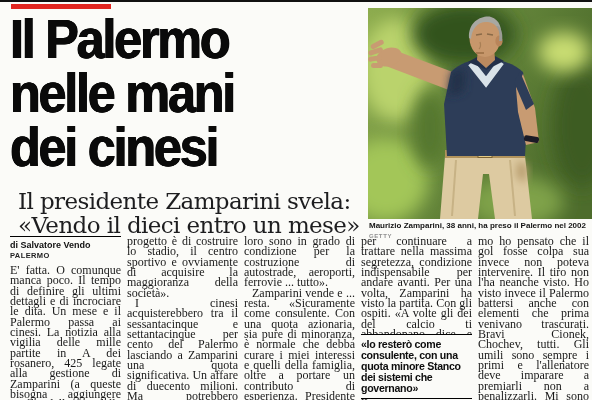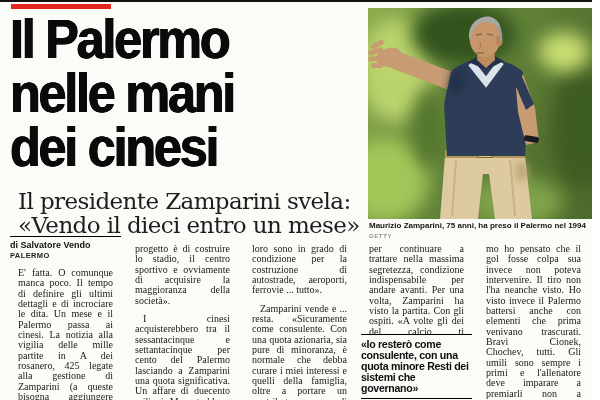--- a/index.html
+++ b/index.html
@@ -53,23 +53,23 @@
   }
   .col .topline{border-top:1.6px solid #000;margin-bottom:3px;}
   .byline{
     font-size:9px;font-weight:700;color:#111;line-height:11px;margin:0;
   }
   .dateline{
     font-size:7.5px;font-weight:700;color:#222;letter-spacing:0.4px;
     line-height:9px;margin:0 0 5px 0;
   }
   .col p.body-p{
-    margin:8px;
+    margin:0;
     font-family:"Liberation Serif",serif;
-    font-size:10px;line-height:10.35px;
+    font-size:12px;line-height:10.35px;
     text-align:justify;color:#191919;
   }
   .col p.body-p.indent{text-indent:8px;}
   .pullquote{
     position:absolute;left:0;right:0;bottom:1px;
     background:#fbfbf8;
     border-top:1.6px solid #000;border-bottom:1.6px solid #000;
     padding:4px 0 4px 0;
     font-family:"Liberation Sans",sans-serif;
     font-weight:700;font-size:10.6px;line-height:11px;
@@ -161,21 +161,21 @@
         <path d="M101,30 C100,12 116,7 123,9 C132,12 134,20 133,30 C133,24 129,15 120,14 C110,13 104,20 103,31 Z" fill="#a8a8a2"></path>
         <path d="M130,18 C134,20 135,28 134,33 L131,33 C132,26 131,21 128,18 Z" fill="#9b9b95"></path>
 
         <path d="M108,27 L114,26 M119,26 L125,27" stroke="#8a6a48" stroke-width="1.4" fill="none"></path>
         <path d="M112,34 C113,37 113,39 111,41" stroke="#a87f55" stroke-width="1.2" fill="none"></path>
         <path d="M108,45 L116,45" stroke="#96693f" stroke-width="1.4" fill="none"></path>
       </g>
     </svg>
   </div>
 
-  <div class="photo-caption"><span>Maurizio Zamparini, 75 anni, ha preso il Palermo nel 1994</span>
+  <div class="photo-caption"><span>Maurizio Zamparini, 38 anni, ha preso il Palermo nel 2002</span>
     <span class="credit">GETTY</span>
   </div>
 
   <div class="body-area">
 
     <div class="col">
       <div class="topline"></div>
       <p class="byline">di Salvatore Vendo</p>
       <p class="dateline">PALERMO</p>
       <p class="body-p">E' fatta. O comunque manca poco. Il tempo di definire gli ultimi dettagli e di incrociare le dita. Un mese e il Palermo passa ai cinesi. La notizia alla vigilia delle mille partite in A dei rosanero, 425 legate alla gestione di Zamparini (a queste bisogna aggiungere quelle della B, delle coppe, dell'Europa per un totale di oltre cinquecento), quasi il cinquanta per cento della leggenda rosanero e di un personaggio che si può amare o meno, che resta comunque il pezzo più grande della storia calcistica palermi-</p>
@@ -186,21 +186,21 @@
       <p class="body-p indent">I cinesi acquisterebbero tra il sessantacinque e settantacinque per cento del Palermo lasciando a Zamparini una quota significativa. Un affare di duecento milioni. Ma potrebbero svilupparsi altri pro-</p>
     </div>
 
     <div class="col">
       <p class="body-p">loro sono in grado di condizione per la costruzione di autostrade, aeroporti, ferrovie ... tutto».</p>
       <p class="body-p indent">Zamparini vende e ... resta. «Sicuramente come consulente. Con una quota azionaria, sia pure di minoranza, è normale che debba curare i miei interessi e quelli della famiglia, oltre a portare un contributo di esperienza. Presidente onorario? Non mi interessa una carica nominale. Con il Palermo ho scritto una storia lunga e prestigiosa, voglio consegnare la società in buone mani, certo nel consiglio di amministrazione ci saranno persone di mia fiducia. Ma stiamo trattando con un grup-</p>
     </div>
 
     <div class="col">
       <p class="body-p">per continuare a trattare nella massima segretezza, condizione indispensabile per andare avanti. Per una volta, Zamparini ha visto la partita. Con gli ospiti. «A volte gli dei del calcio ti abbandonano - dice - e si fanno certi errori... Resti in dieci e non puoi lasciare un uomo libero davanti all'area quando si aspetta solo il</p>
-      <div class="pullquote">«Io resterò come consulente, con una quota minore Resti dei sistemi che governano»</div>
+      <div class="pullquote">«Io resterò come consulente, con una quota minore Stanco dei sistemi che governano»</div>
     </div>
 
     <div class="col">
       <p class="body-p">mo ho pensato che il gol fosse colpa sua invece non poteva intervenire. Il tiro non l'ha neanche visto. Ho visto invece il Palermo battersi anche con elementi che prima venivano trascurati. Bravi Cionek, Chochev, tutti. Gli umili sono sempre i primi e l'allenatore deve imparare a premiarli non a penalizzarli. Mi sono meravigliato che non abbia giocato Chochev fin dall'inizio. Poi, mi accorgo che De Zerbi ha recuperato fior di giocatori come Jajalo. Lui vuol farli giocare tutti, è giusto». Però ... «Dal punto di vista psicologico era importante prendere i tre punti, impareranno che si deve lottare fino all'ulti-</p>
     </div>
 
   </div>
 
 </div>
 

